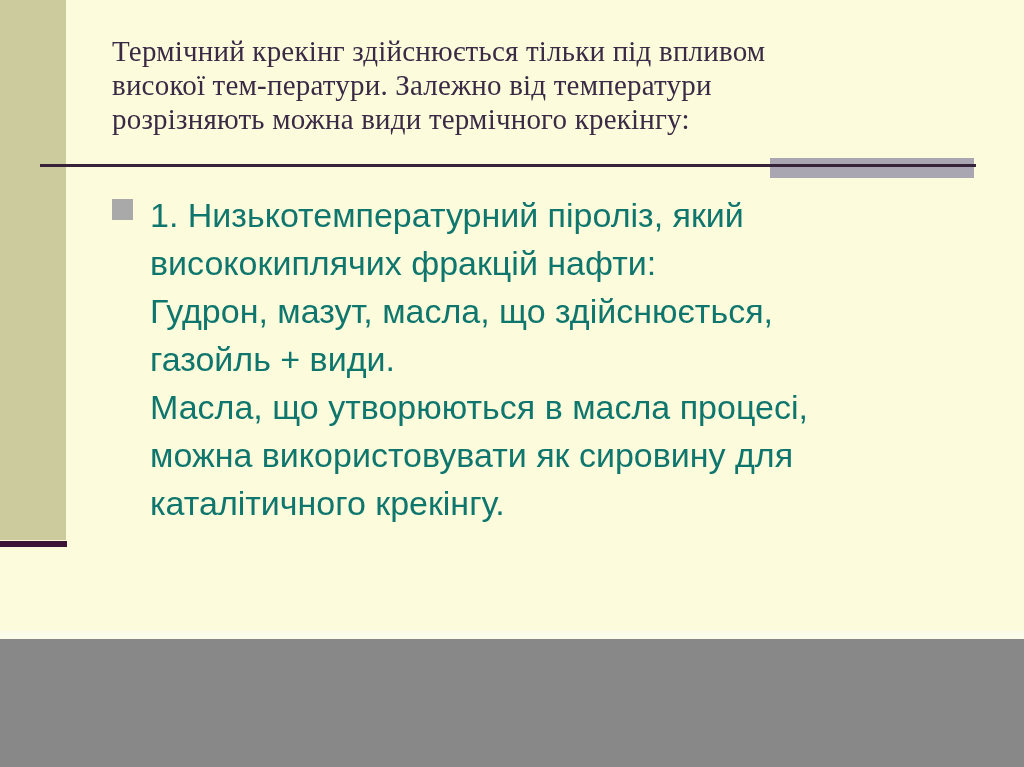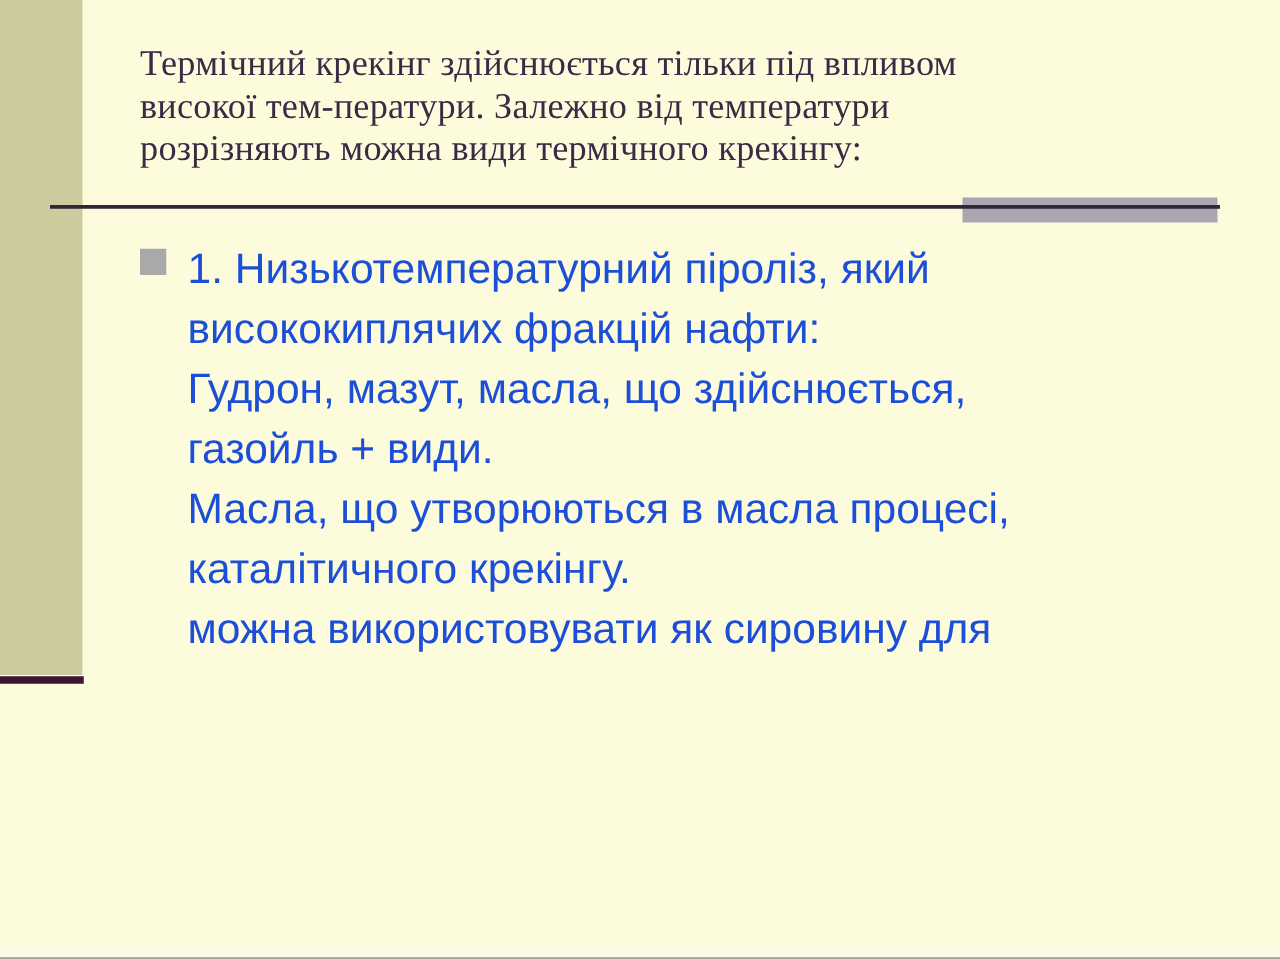--- a/index.html
+++ b/index.html
@@ -3,21 +3,21 @@
 <meta charset="utf-8">
 <style>
   html, body {
     margin: 0;
     padding: 0;
     background: #888;
   }
   .slide {
     position: relative;
     width: 1024px;
-    height: 766px;
+    height: 639px;
     background: #fcfcdc;
     overflow: hidden;
     font-family: "Liberation Sans", sans-serif;
   }
   .left-bar {
     position: absolute;
     left: 0;
     top: 0;
     width: 66px;
     height: 540px;
@@ -69,21 +69,21 @@
     background: #a9a9a9;
   }
   .slide-body {
     position: absolute;
     left: 150px;
     top: 191px;
     width: 830px;
     font-family: "Liberation Sans", sans-serif;
     font-size: 34px;
     line-height: 48px;
-    color: #1d4ed8;
+    color: #0f766e;
   }
   .bottom-strip {
     position: absolute;
     left: 0;
     bottom: 0;
     width: 100%;
     height: 8px;
     background: #fbfbea;
   }
 </style>
@@ -105,19 +105,19 @@
   <div class="title-rule"></div>
 
   <div class="bullet-square"></div>
 
   <div class="slide-body">
     <div>1. Низькотемпературний піроліз, який</div>
     <div>висококиплячих фракцій нафти:</div>
     <div>Гудрон, мазут, масла, що здійснюється,</div>
     <div>газойль + види.</div>
     <div>Масла, що утворюються в масла процесі,</div>
+    <div>можна використовувати як сировину для</div>
     <div>каталітичного крекінгу.</div>
-    <div>можна використовувати як сировину для</div>
   </div>
 
   <div class="bottom-strip"></div>
 
 </div>
 
 </body></html>

